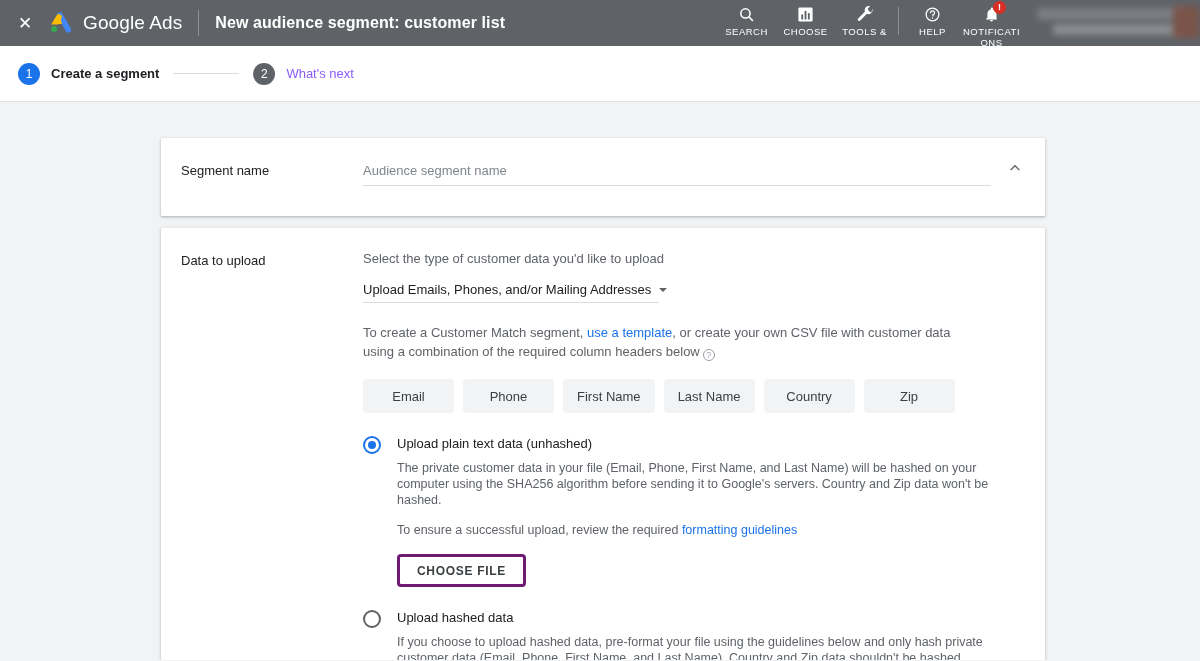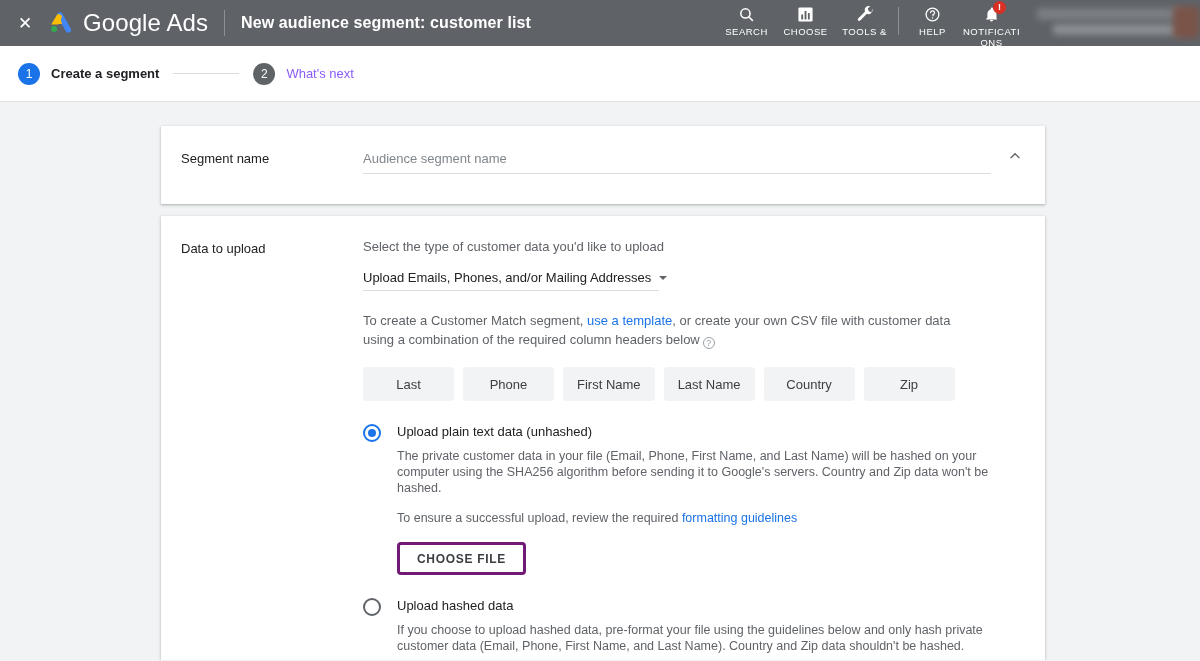--- a/index.html
+++ b/index.html
@@ -22,21 +22,21 @@
     color: #ffffff;
   }
   .close-x {
     width: 26px; height: 26px;
     display: flex; align-items: center; justify-content: center;
     font-size: 17px; line-height: 1; color: #ffffff;
     cursor: pointer; font-weight: 300;
   }
   .ads-logo { width: 26px; height: 26px; margin-left: 10px; display:block; }
   .brand-text {
-    font-size: 24px; margin-left: 9px; color: #ffffff;
+    font-size: 19px; margin-left: 9px; color: #ffffff;
     letter-spacing: .1px; white-space: nowrap;
   }
   .brand-divider {
     width: 1px; height: 26px; background: #8c9094;
     margin: 0 16px;
   }
   .page-title {
     font-size: 16px; font-weight: bold; color: #ffffff;
     white-space: nowrap; letter-spacing: .1px;
   }
@@ -93,21 +93,21 @@
   .step-num.inactive { background: #5f6368; }
   .step-label { font-size: 13px; margin-left: 11px; white-space: nowrap; }
   .step-label.active { color: #202124; font-weight: bold; }
   .step-label.inactive { color: #8b5cf6; }
   .step-line { width: 66px; height: 1px; background: #dadce0; margin: 0 14px; }
 
   
   .page {
     height: calc(661px - 46px - 57px);
     overflow: hidden;
-    padding-top: 24px;
+    padding-top: 36px;
     margin-left: 6px;
   }
   .card {
     width: 884px; margin: 0 auto 12px auto;
     background: #ffffff;
     box-shadow: 0 1px 2px rgba(60,64,67,.25), 0 1px 3px 1px rgba(60,64,67,.10);
     border-radius: 1px;
   }
   .card-row { display: flex; padding: 22px 20px 22px 20px; }
   .card-label {
@@ -323,21 +323,21 @@
         <div class="select-wrap">
           <span class="select-val">Upload Emails, Phones, and/or Mailing Addresses</span>
           <span class="caret"></span>
         </div>
 
         <div class="para">
           <span>To create a Customer Match segment, </span><a class="lnk">use a template</a><span>, or create your own CSV file with customer data using a combination of the required column headers below</span><span class="help-ico">?</span>
         </div>
 
         <div class="chips">
-          <div class="chip">Last</div>
+          <div class="chip">Email</div>
           <div class="chip">Phone</div>
           <div class="chip">First Name</div>
           <div class="chip">Last Name</div>
           <div class="chip">Country</div>
           <div class="chip">Zip</div>
         </div>
 
         <div class="radio-block">
           <div class="radio on"></div>
           <div class="radio-main">

